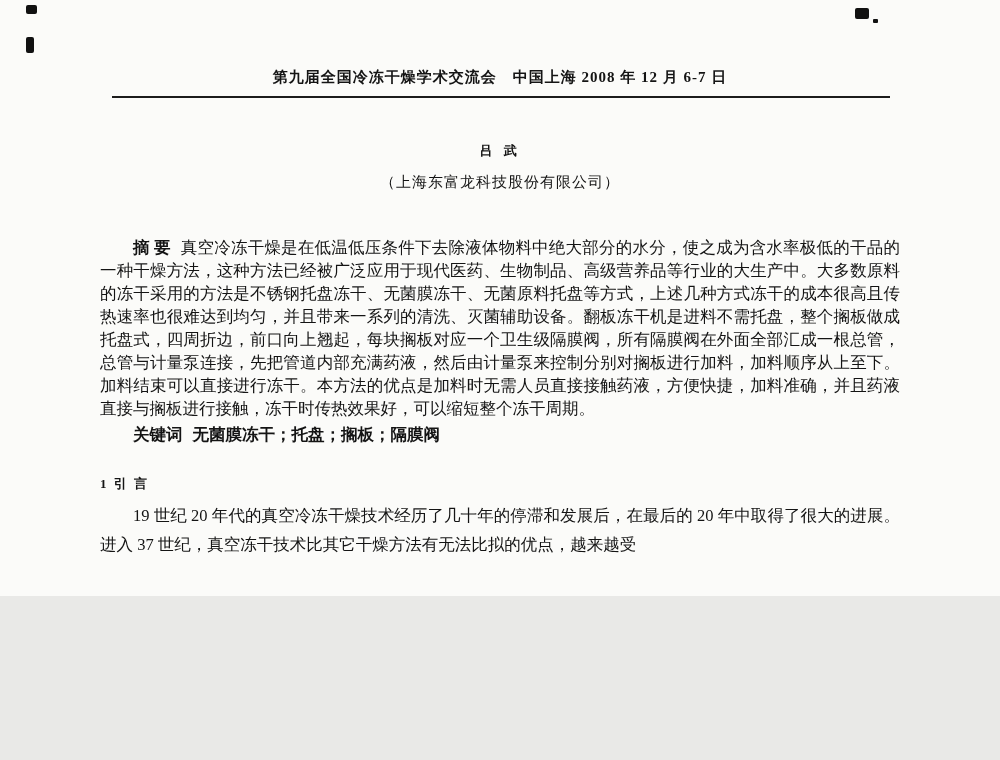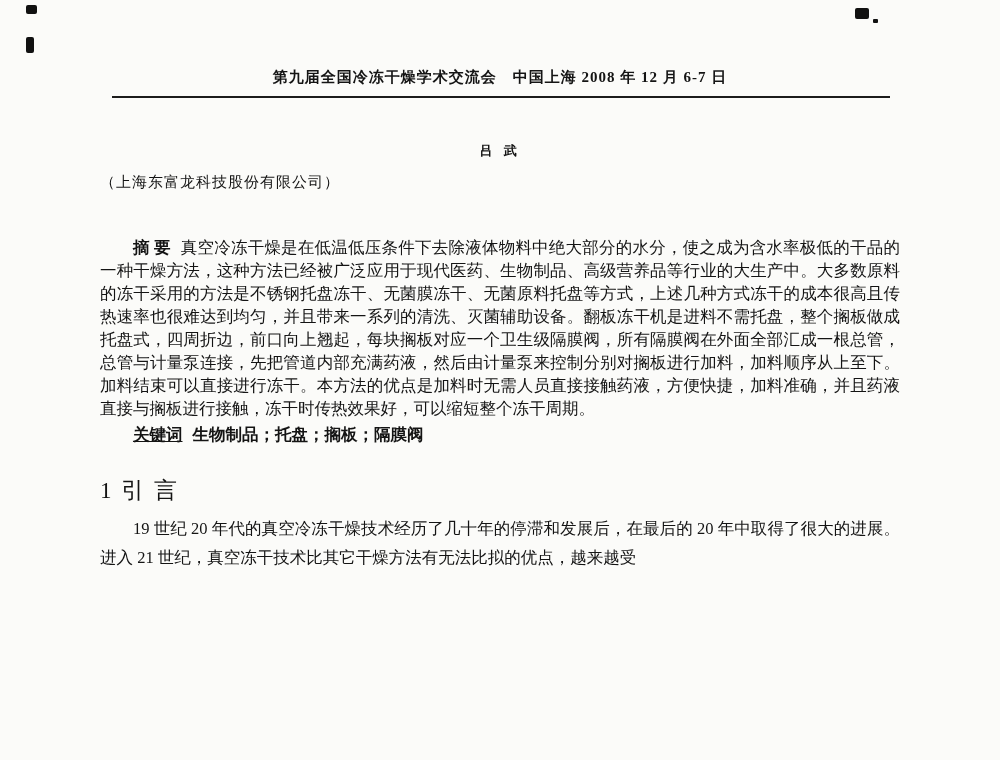--- a/index.html
+++ b/index.html
@@ -1,20 +1,20 @@
 <!DOCTYPE html>
 <html><head>
 <meta charset="utf-8">
 <style>
   * { margin: 0; padding: 0; box-sizing: border-box; }
   html, body { background: #e9e9e7; }
   .page {
     position: relative;
     width: 1000px;
-    height: 760px;
+    height: 596px;
     margin: 0 auto;
     background: #fbfbf9;
     overflow: hidden;
     font-family: "Liberation Serif", "DejaVu Serif", serif;
     color: #141414;
   }
   .content {
     position: relative;
     margin: 0 100px;
     width: 800px;
@@ -43,43 +43,43 @@
   }
   .author {
     margin-top: 44px;
     text-align: center;
     font-size: 13px;
     font-weight: bold;
     letter-spacing: 4px;
   }
   .affiliation {
     margin-top: 13px;
-    text-align: left;
+    text-align: center;
     font-size: 15px;
     letter-spacing: 1px;
   }
   .abstract {
     margin-top: 44px;
     font-size: 16.5px;
     line-height: 23px;
     text-align: justify;
     text-indent: 2em;
   }
   .abstract .label { font-weight: bold; margin-right: 0.6em; }
   .keywords {
     font-size: 16.5px;
     line-height: 29px;
     text-indent: 2em;
     font-weight: bold;
   }
-  .keywords .label { margin-right: 0.6em; text-decoration: underline; }
+  .keywords .label { margin-right: 0.6em; }
   .section-heading {
     margin-top: 26px;
-    font-size: 23px;
-    font-weight: normal;
+    font-size: 13px;
+    font-weight: bold;
     letter-spacing: 2px;
   }
   .body-para {
     margin-top: 8px;
     font-size: 16.5px;
     line-height: 29px;
     text-align: justify;
     text-indent: 2em;
   }
   
@@ -111,21 +111,21 @@
 
     <div class="author">吕 武</div>
 
     <div class="affiliation">（上海东富龙科技股份有限公司）</div>
 
     <div class="abstract">
       <span class="label">摘 要</span><span>真空冷冻干燥是在低温低压条件下去除液体物料中绝大部分的水分，使之成为含水率极低的干品的一种干燥方法，这种方法已经被广泛应用于现代医药、生物制品、高级营养品等行业的大生产中。大多数原料的冻干采用的方法是不锈钢托盘冻干、无菌膜冻干、无菌原料托盘等方式，上述几种方式冻干的成本很高且传热速率也很难达到均匀，并且带来一系列的清洗、灭菌辅助设备。翻板冻干机是进料不需托盘，整个搁板做成托盘式，四周折边，前口向上翘起，每块搁板对应一个卫生级隔膜阀，所有隔膜阀在外面全部汇成一根总管，总管与计量泵连接，先把管道内部充满药液，然后由计量泵来控制分别对搁板进行加料，加料顺序从上至下。加料结束可以直接进行冻干。本方法的优点是加料时无需人员直接接触药液，方便快捷，加料准确，并且药液直接与搁板进行接触，冻干时传热效果好，可以缩短整个冻干周期。</span>
     </div>
 
     <div class="keywords">
-      <span class="label">关键词</span><span>生物制品；托盘；搁板；隔膜阀</span>
+      <span class="label">关键词</span><span>无菌膜冻干；托盘；搁板；隔膜阀</span>
     </div>
 
     <div class="section-heading">1 引 言</div>
 
-    <div class="body-para">19 世纪 20 年代的真空冷冻干燥技术经历了几十年的停滞和发展后，在最后的 20 年中取得了很大的进展。进入 21 世纪，真空冻干技术比其它干燥方法有无法比拟的优点，越来越受</div>
+    <div class="body-para">19 世纪 20 年代的真空冷冻干燥技术经历了几十年的停滞和发展后，在最后的 20 年中取得了很大的进展。进入 37 世纪，真空冻干技术比其它干燥方法有无法比拟的优点，越来越受</div>
 
   </div>
 </div>
 
 </body></html>

